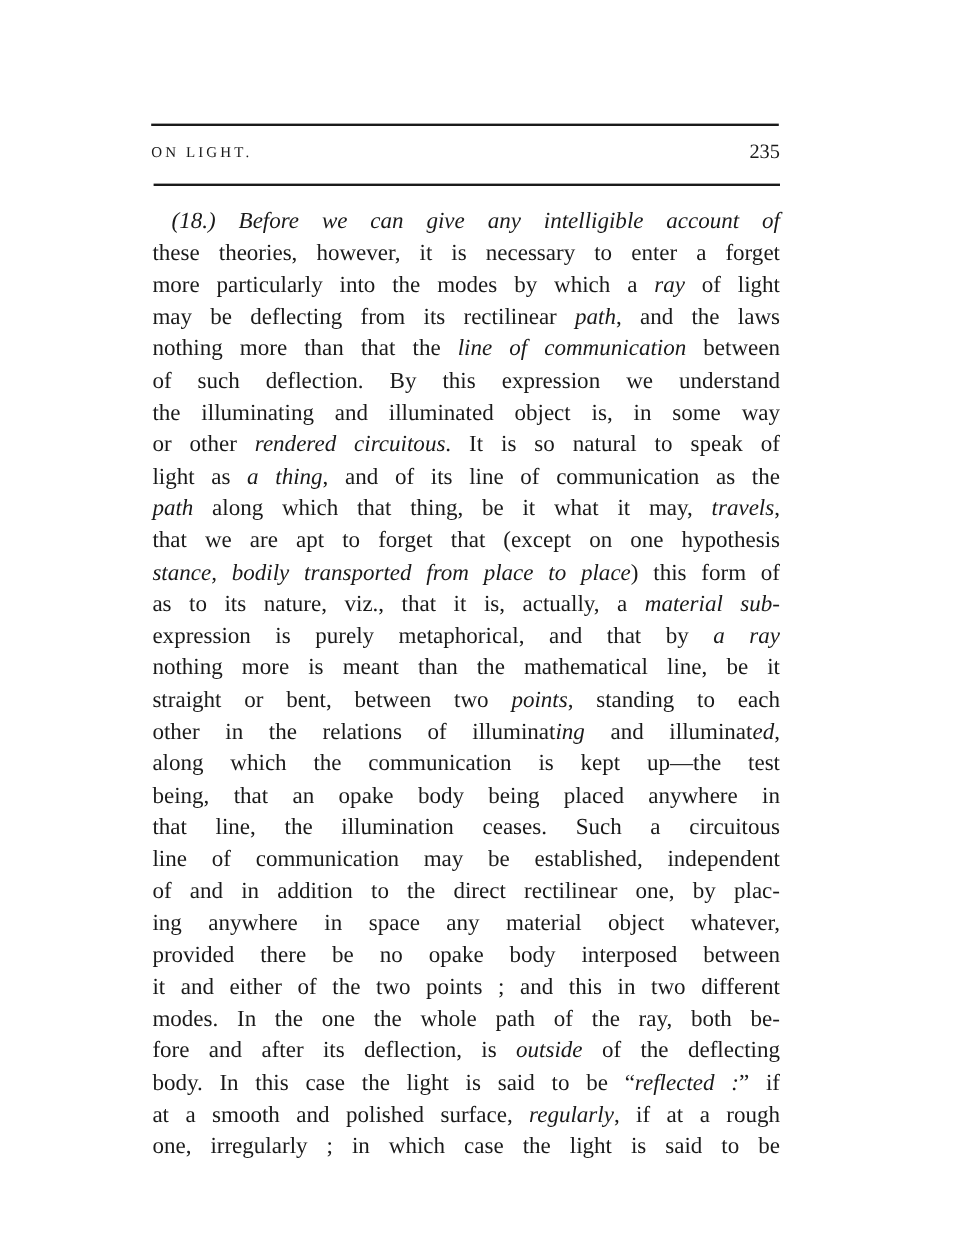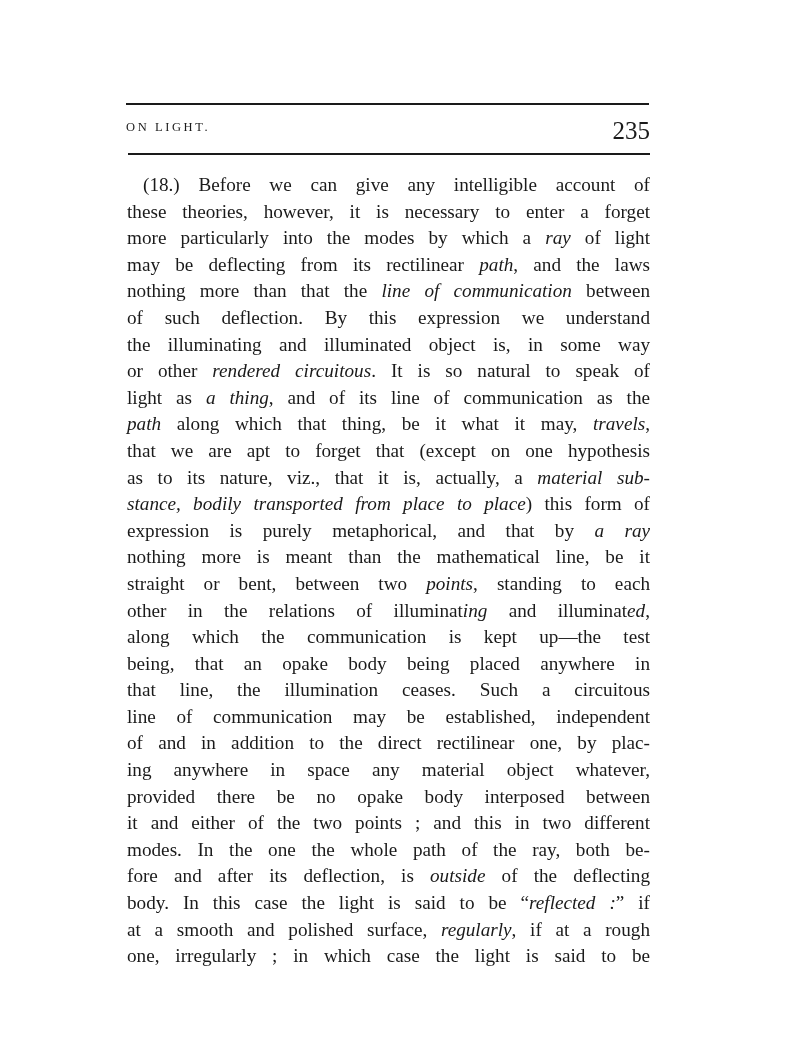--- a/index.html
+++ b/index.html
@@ -9,29 +9,29 @@
   .rule-bottom { position: absolute; left: 128px; top: 153px; width: 522px; height: 2px; background: #1a1a1a; }
   .running-head {
     position: absolute; left: 126px; top: 117px; width: 524px; height: 24px;
     font-family: "Liberation Serif", serif; color: #1a1a1a;
   }
   .running-title {
     position: absolute; left: 0; width: 100%; text-align: left; top: 3px;
     font-size: 12.5px; letter-spacing: 2.6px; font-weight: normal;
   }
   .page-number {
-    position: absolute; right: 0; top: 0; font-size: 25px;
+    position: absolute; right: 0; top: 0; font-size: 17px;
   }
   .body-text {
     position: absolute; left: 127px; top: 172px; width: 523px;
     font-family: "Liberation Serif", serif; font-size: 19.2px; color: #1a1a1a;
     line-height: 26.6px;
   }
   .line { display: block; white-space: nowrap; text-align: justify; text-align-last: justify; height: 26.6px; }
-  .line.indent { padding-left: 16px; }
+  .line.indent { padding-left: 16px; font-style: italic; }
   i { font-style: italic; }
 </style>
 </head>
 <body>
 
 <div class="page">
   <div class="rule-top"></div>
   <div class="running-head">
     <span class="running-title">ON LIGHT.</span>
     <span class="page-number">235</span>
@@ -43,22 +43,22 @@
       <span class="line"><span>these theories, however, it is necessary to enter a forget</span></span>
       <span class="line"><span>more particularly into the modes by which a </span><i>ray</i><span> of light</span></span>
       <span class="line"><span>may be deflecting from its rectilinear </span><i>path</i><span>, and the laws</span></span>
       <span class="line"><span>nothing more than that the </span><i>line of communication</i><span> between</span></span>
       <span class="line"><span>of such deflection.  By this expression we understand</span></span>
       <span class="line"><span>the illuminating and illuminated object is, in some way</span></span>
       <span class="line"><span>or other </span><i>rendered circuitous</i><span>.  It is so natural to speak of</span></span>
       <span class="line"><span>light as </span><i>a thing</i><span>, and of its line of communication as the</span></span>
       <span class="line"><i>path</i><span> along which that thing, be it what it may, </span><i>travels</i><span>,</span></span>
       <span class="line"><span>that we are apt to forget that (except on one hypothesis</span></span>
+      <span class="line"><i>stance, bodily transported from place to place</i><span>) this form of</span></span>
       <span class="line"><span>as to its nature, viz., that it is, actually, a </span><i>material sub-</i></span>
-      <span class="line"><i>stance, bodily transported from place to place</i><span>) this form of</span></span>
       <span class="line"><span>expression is purely metaphorical, and that by </span><i>a ray</i></span>
       <span class="line"><span>nothing more is meant than the mathematical line, be it</span></span>
       <span class="line"><span>straight or bent, between two </span><i>points</i><span>, standing to each</span></span>
       <span class="line"><span>other in the relations of illuminat</span><i>ing</i><span> and illuminat</span><i>ed</i><span>,</span></span>
       <span class="line"><span>along which the communication is kept up—the test</span></span>
       <span class="line"><span>being, that an opake body being placed anywhere in</span></span>
       <span class="line"><span>that line, the illumination ceases.  Such a circuitous</span></span>
       <span class="line"><span>line of communication may be established, independent</span></span>
       <span class="line"><span>of and in addition to the direct rectilinear one, by plac-</span></span>
       <span class="line"><span>ing anywhere in space any material object whatever,</span></span>

